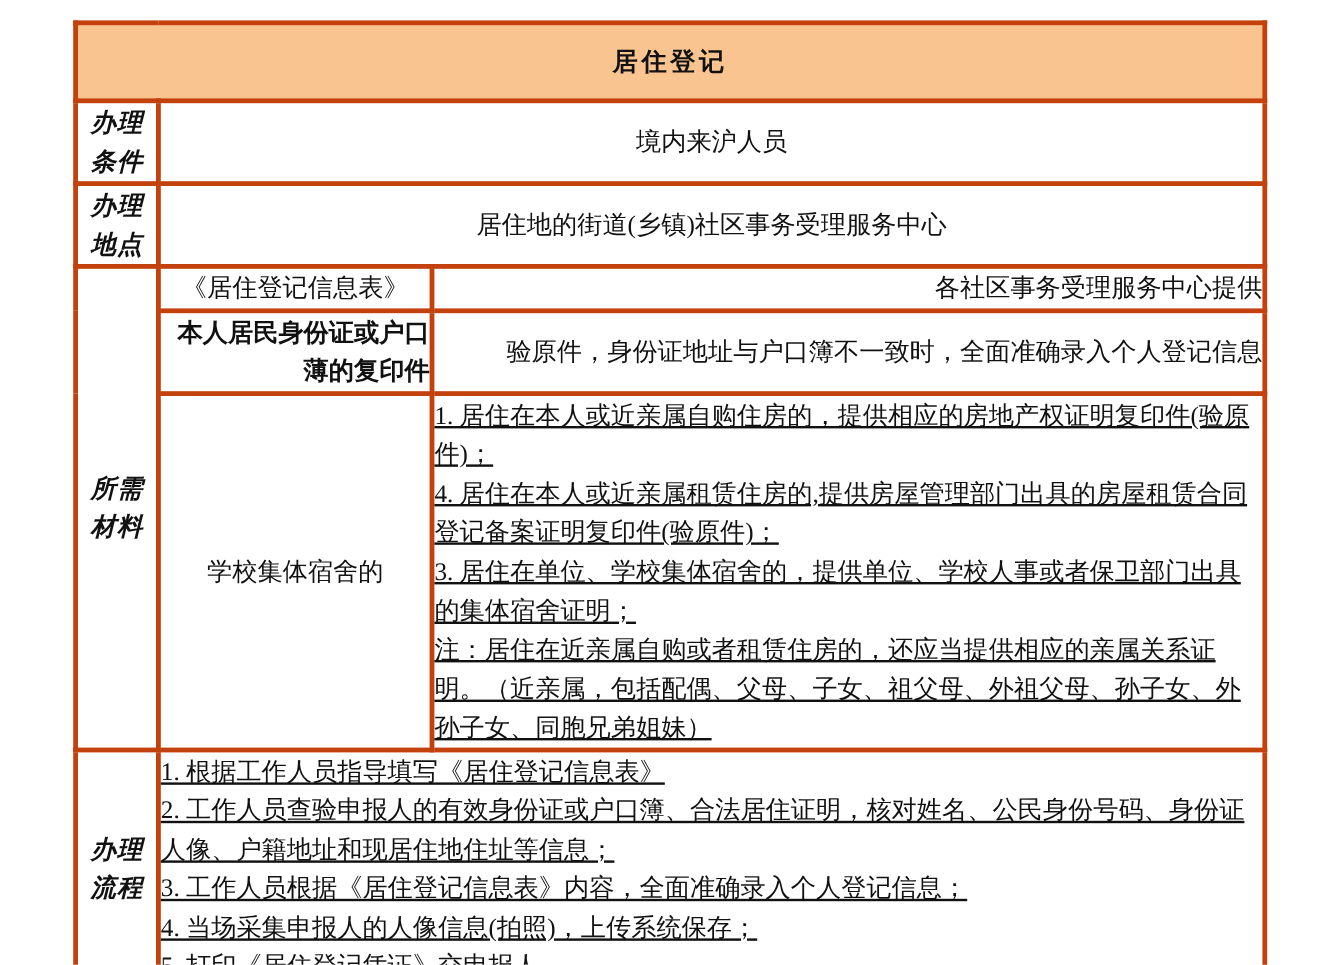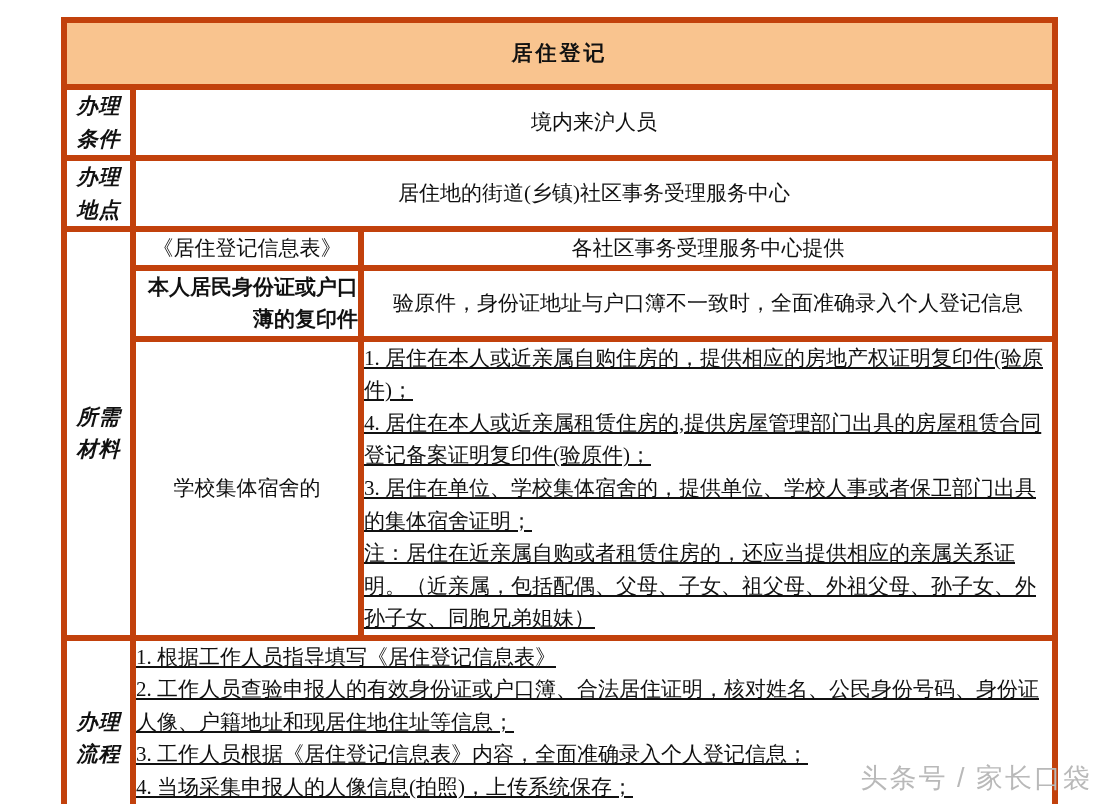--- a/index.html
+++ b/index.html
@@ -29,21 +29,21 @@
     position: absolute;
     left: 61px;
     top: 17px;
     width: 991px;
     border-collapse: collapse;
     table-layout: fixed;
     background: #ffffff;
   }
 
   table.reg-table td {
-    border: 6px solid #c2410c;
+    border: 4px solid #c2410c;
     padding: 0;
     vertical-align: middle;
     font-size: 21px;
     line-height: 1.55;
     color: #111111;
   }
 
   
   col.c-label   { width: 69px; }
   col.c-sub     { width: 228px; }
@@ -104,21 +104,21 @@
     font-size: 21px;
     padding: 6px 10px 8px 10px;
     line-height: 1.62;
     text-decoration: underline;
   }
   .body-cell p {
     margin: 0;
     text-indent: 0;
   }
   .oneline-cell {
-    text-align: center;
+    text-align: right;
     font-size: 21px;
     padding: 5px 10px;
   }
 
   .list-block p {
     margin: 0 0 0 0;
   }
 
   
   .watermark {
@@ -200,15 +200,14 @@
           <p>2. 工作人员查验申报人的有效身份证或户口簿、合法居住证明，核对姓名、公民身份号码、身份证人像、户籍地址和现居住地住址等信息；</p>
           <p>3. 工作人员根据《居住登记信息表》内容，全面准确录入个人登记信息；</p>
           <p>4. 当场采集申报人的人像信息(拍照)，上传系统保存；</p>
           <p>5. 打印《居住登记凭证》交申报人。</p>
         </td>
       </tr>
 
     </tbody>
   </table>
 
-  <div class="watermark">头条号 / 家长口袋</div>
 
 </div>
 
 </body></html>

